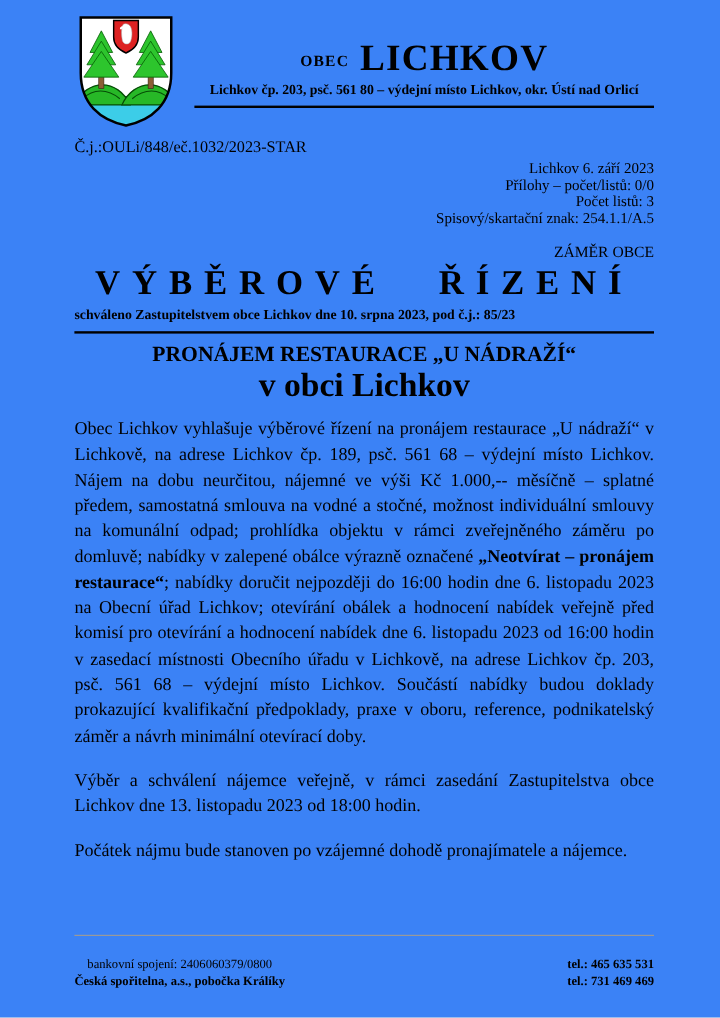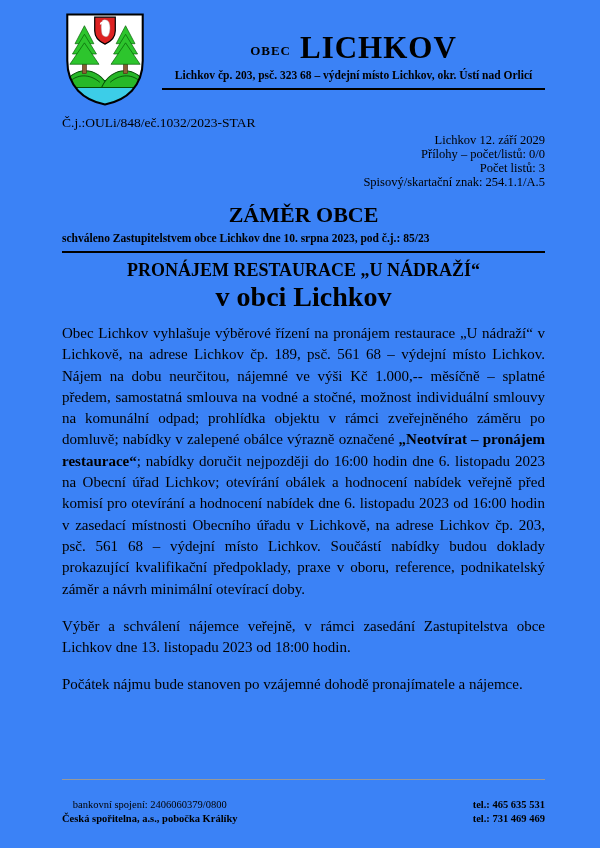--- a/index.html
+++ b/index.html
@@ -18,21 +18,21 @@
     border-bottom:2px solid #000; padding-bottom:7px;
   }
   .org-line { white-space:nowrap; }
   .org-prefix { font-size:13px; font-weight:700; letter-spacing:1px; margin-right:9px; vertical-align:3px; }
   .org-name { font-size:31px; font-weight:700; letter-spacing:1px; }
   .org-addr { font-size:11.5px; font-weight:700; margin-top:3px; }
   
   .refline { font-size:13.5px; margin-top:7px; }
   .meta { text-align:right; font-size:12.5px; line-height:1.12; margin-top:2px; }
   
-  .kicker { text-align:center; font-size:22px; font-weight:700; margin-top:13px; }
+  .kicker { text-align:right; font-size:13px; font-weight:400; margin-top:13px; }
   .main-title { text-align:center; font-size:29px; font-weight:700; letter-spacing:0.34em; word-spacing:0.9em; margin-top:2px; }
   .approval { text-align:left; font-size:11.5px; font-weight:700; margin-top:4px; }
   .rule { border:0; border-top:2.5px solid #000; margin-top:7px; }
   .subject1 { text-align:center; font-size:18px; font-weight:700; margin-top:7px; }
   .subject2 { text-align:center; font-size:28px; font-weight:700; }
   
   .bodytext { margin-top:10px; font-size:15px; line-height:1.42; text-align:justify; }
   .bodytext p + p { margin-top:16px; }
   .bold-inline { font-weight:700; }
   
@@ -80,34 +80,35 @@
         <path d="M47,10 C45,14 45.5,21 46.5,25.5 C47.5,29 52,30 54,27 C56,23.5 56.5,16 54.5,12 C52.5,8.5 48.5,8.5 47,10 Z" fill="#ffffff" stroke="#aaaaaa" stroke-width="0.5"></path>
         <path d="M47.5,13 C46.5,12 45,12.5 45,14.5" fill="none" stroke="#ffffff" stroke-width="2"></path>
       </g>
       <path d="M6,3 H94 V57 C94,87 75,103 50,108 C25,103 6,87 6,57 Z" fill="none" stroke="#000" stroke-width="2.4"></path>
     </svg>
 
     <div class="header-text">
       <div class="org-line">
         <span class="org-prefix">OBEC</span><span class="org-name">LICHKOV</span>
       </div>
-      <div class="org-addr">Lichkov čp. 203, psč. 323 68 – výdejní místo Lichkov, okr. Ústí nad Orlicí</div>
+      <div class="org-addr">Lichkov čp. 203, psč. 561 80 – výdejní místo Lichkov, okr. Ústí nad Orlicí</div>
     </div>
   </div>
 
   <div class="refline">Č.j.:OULi/848/eč.1032/2023-STAR</div>
 
   <div class="meta">
-    <div>Lichkov 12. září 2029</div>
+    <div>Lichkov 6. září 2023</div>
     <div>Přílohy – počet/listů: 0/0</div>
     <div>Počet listů: 3</div>
     <div>Spisový/skartační znak: 254.1.1/A.5</div>
   </div>
 
   <div class="kicker">ZÁMĚR OBCE</div>
+  <div class="main-title">VÝBĚROVÉ ŘÍZENÍ</div>
   <div class="approval">schváleno Zastupitelstvem obce Lichkov dne 10. srpna 2023, pod č.j.: 85/23</div>
   <hr class="rule">
 
   <div class="subject1">PRONÁJEM RESTAURACE „U NÁDRAŽÍ“</div>
   <div class="subject2">v obci Lichkov</div>
 
   <div class="bodytext">
     <p><span>Obec Lichkov vyhlašuje výběrové řízení na pronájem restaurace „U nádraží“ v Lichkově, na adrese Lichkov čp. 189, psč. 561 68 – výdejní místo Lichkov. Nájem na dobu neurčitou, nájemné ve výši Kč 1.000,-- měsíčně – splatné předem, samostatná smlouva na vodné a stočné, možnost individuální smlouvy na komunální odpad; prohlídka objektu v rámci zveřejněného záměru po domluvě; nabídky v zalepené obálce výrazně označené </span><span class="bold-inline">„Neotvírat – pronájem restaurace“</span><span>; nabídky doručit nejpozději do 16:00 hodin dne 6. listopadu 2023 na Obecní úřad Lichkov; otevírání obálek a hodnocení nabídek veřejně před komisí pro otevírání a hodnocení nabídek dne 6. listopadu 2023 od 16:00 hodin v zasedací místnosti Obecního úřadu v Lichkově, na adrese Lichkov čp. 203, psč. 561 68 – výdejní místo Lichkov. Součástí nabídky budou doklady prokazující kvalifikační předpoklady, praxe v oboru, reference, podnikatelský záměr a návrh minimální otevírací doby.</span></p>
     <p>Výběr a schválení nájemce veřejně, v rámci zasedání Zastupitelstva obce Lichkov dne 13. listopadu 2023 od 18:00 hodin.</p>
     <p>Počátek nájmu bude stanoven po vzájemné dohodě pronajímatele a nájemce.</p>

